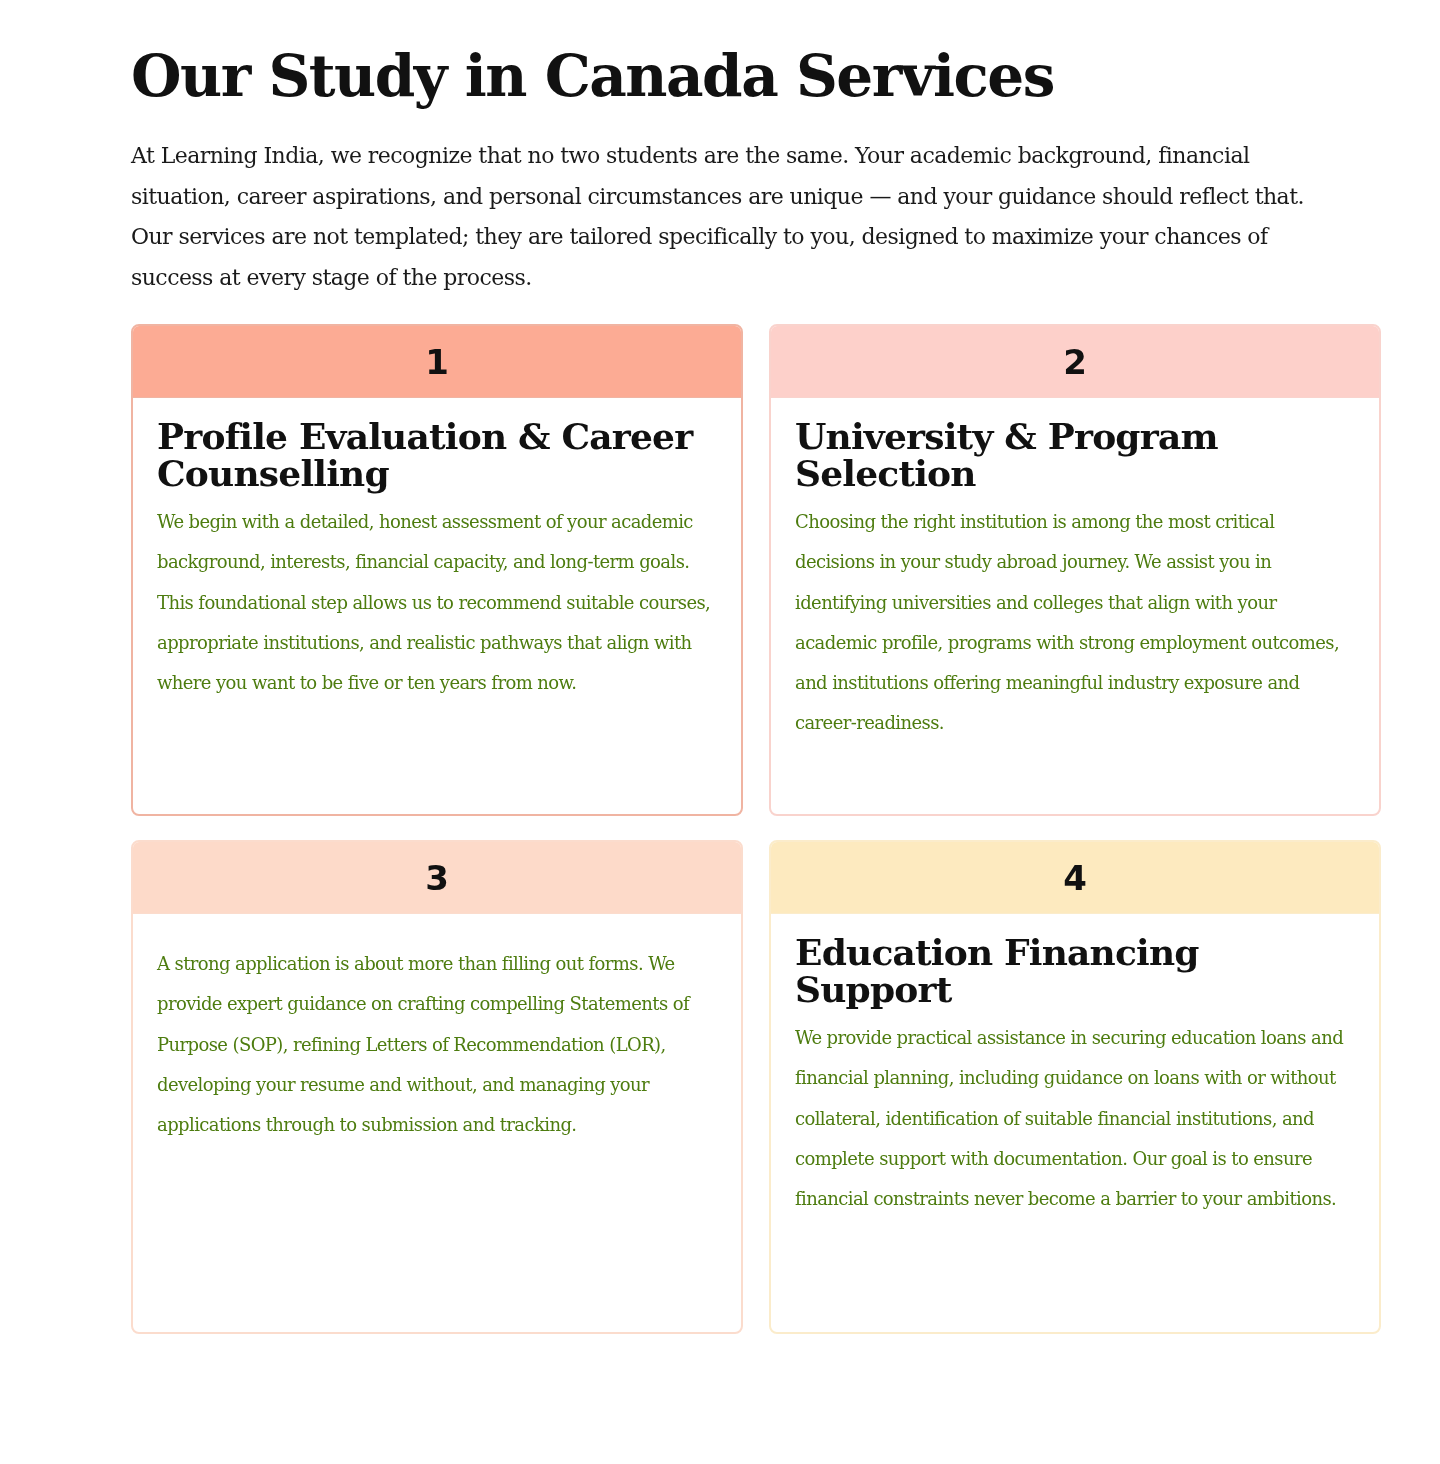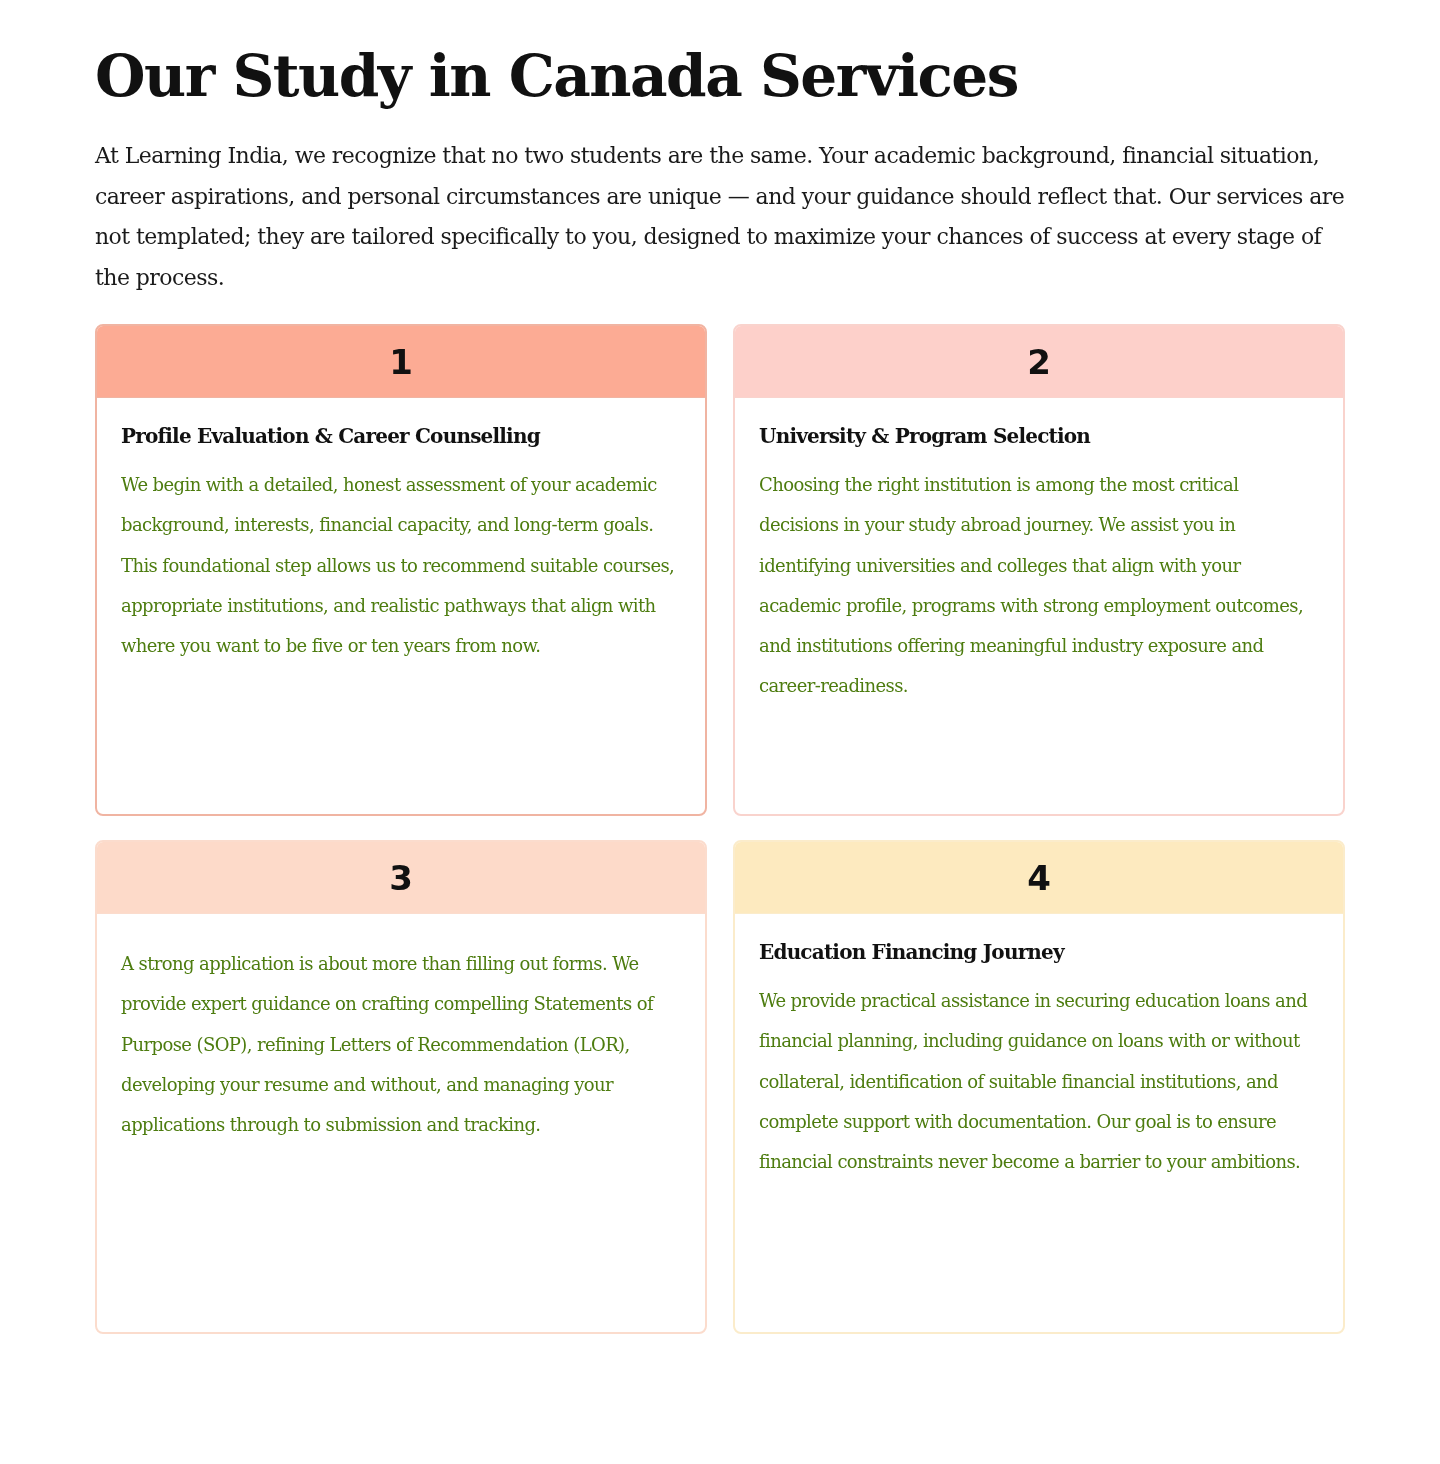--- a/index.html
+++ b/index.html
@@ -8,20 +8,21 @@
       background: #ffffff;
     }
     body {
       width: 1440px;
       min-height: 1464px;
       font-family: "DejaVu Serif", "Liberation Serif", serif;
       color: #1a1a1a;
     }
     .page {
       padding: 38px 95px 40px 95px;
+      margin-left: 36px;
     }
     .page-title {
       font-family: "DejaVu Serif", "Liberation Serif", serif;
       font-weight: bold;
       font-size: 58px;
       line-height: 76px;
       margin: 0;
       color: #111111;
       letter-spacing: -1.5px;
     }
@@ -69,21 +70,21 @@
       font-size: 34px;
       color: #111111;
     }
     .card-body {
       padding: 20px 24px 24px 24px;
       flex: 1;
     }
     .card-title {
       font-family: "DejaVu Serif", "Liberation Serif", serif;
       font-weight: bold;
-      font-size: 20px;
+      font-size: 36px;
       line-height: 37px;
       margin: 0;
       color: #111111;
       letter-spacing: -0.8px;
     }
     .card-text {
       font-size: 18px;
       line-height: 40.3px;
       margin: 10px 0 0 0;
       color: #4d7c0f;
@@ -125,18 +126,18 @@
       <div class="card-body">
         <p class="card-text">A strong application is about more than filling out forms. We provide expert guidance on crafting compelling Statements of Purpose (SOP), refining Letters of Recommendation (LOR), developing your resume and without, and managing your applications through to submission and tracking.</p>
       </div>
     </div>
 
     <div class="card row2" style="height: 494px; border-color: rgb(251, 236, 203);">
       <div class="card-header" style="background: rgb(253, 234, 191); border-bottom-color: rgb(251, 236, 203);">
         <span class="card-number">4</span>
       </div>
       <div class="card-body">
-        <h3 class="card-title">Education Financing Journey</h3>
+        <h3 class="card-title">Education Financing Support</h3>
         <p class="card-text">We provide practical assistance in securing education loans and financial planning, including guidance on loans with or without collateral, identification of suitable financial institutions, and complete support with documentation. Our goal is to ensure financial constraints never become a barrier to your ambitions.</p>
       </div>
     </div>
   </div>
 </div>
 
 </body></html>

